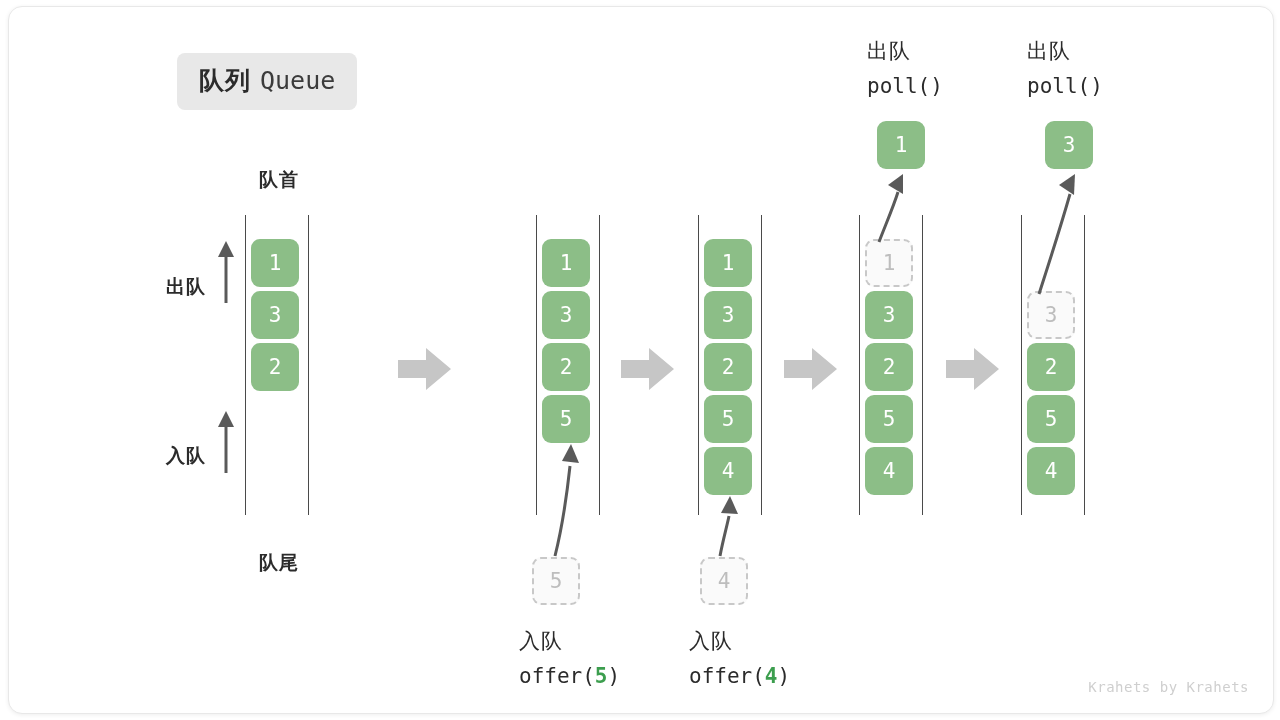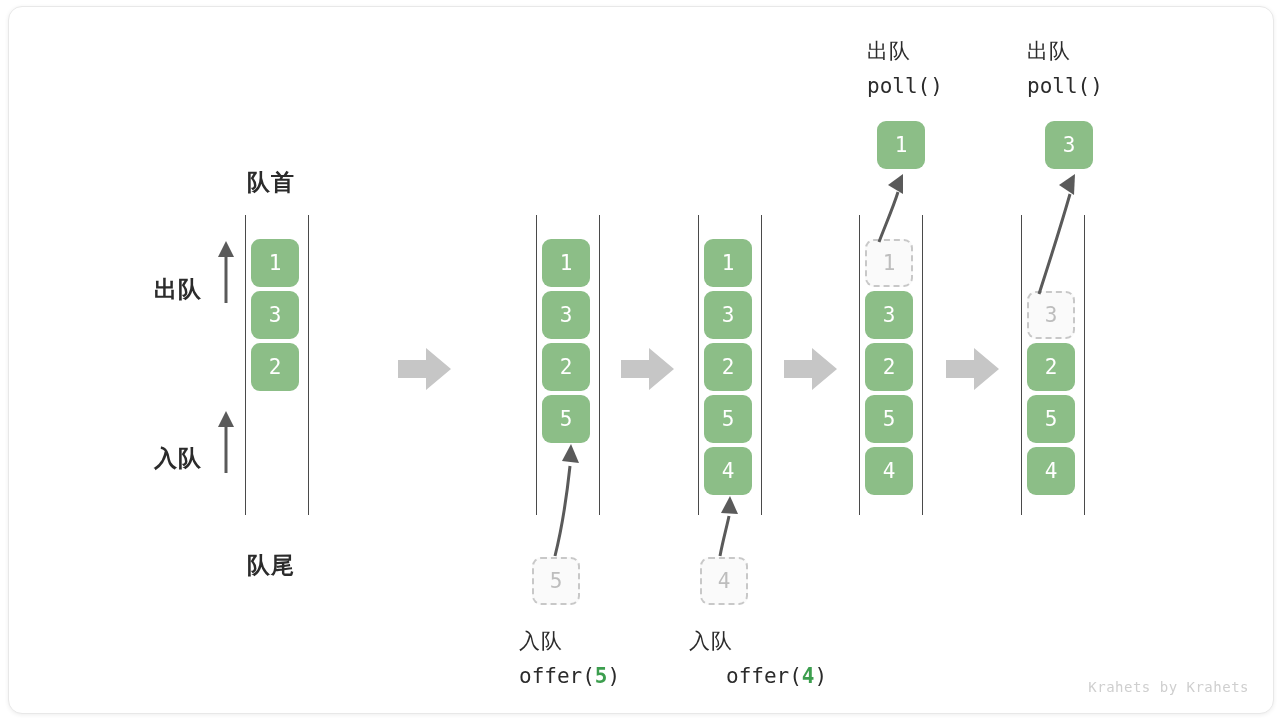--- a/index.html
+++ b/index.html
@@ -24,21 +24,21 @@
     font-size:25px;color:#2b2b2b;letter-spacing:1px;
   }
   #title-badge .mono{
     font-family:"DejaVu Sans Mono","Liberation Mono",monospace;
     font-size:25px;color:#3b3b3b;margin-left:9px;
   }
 
   
   .cjk-bold{
     font-family:Liberation Mono, monospace;font-weight:bold;
-    font-size:23px;color:#2b2b2b;white-space:nowrap;letter-spacing:1px;
+    font-size:19px;color:#2b2b2b;white-space:nowrap;letter-spacing:1px;margin-left:12px;
   }
   .cjk-reg{
     font-family:"DejaVu Sans",sans-serif;
     font-size:21px;color:#2b2b2b;white-space:nowrap;letter-spacing:1px;
   }
   .mono-reg{
     font-family:"DejaVu Sans Mono","Liberation Mono",monospace;
     font-size:21px;color:#2b2b2b;white-space:nowrap;
   }
   .mono-reg .hl{color:#3c9e4e;font-weight:bold;}
@@ -87,20 +87,23 @@
     font-size:14px;color:#cfcfcf;letter-spacing:.5px;
   }
 
   svg{overflow:visible;}
 </style>
 </head>
 <body>
 
 <div id="card">
 
+  <div id="title-badge">
+    <span class="cjk">队列</span><span class="mono">Queue</span>
+  </div>
 
   <div class="abs cjk-bold" style="left:238px;top:160px;">队首</div>
   <div class="abs cjk-bold" style="left:238px;top:543px;">队尾</div>
 
   <div class="abs cjk-bold" style="left:145px;top:267px;">出队</div>
   <div class="abs cjk-bold" style="left:145px;top:436px;">入队</div>
 
   <svg class="abs" style="left:206px;top:234px;" width="22" height="62">
     <line x1="11" y1="62" x2="11" y2="12" stroke="#5a5a5a" stroke-width="3"></line>
     <polygon points="11,0 19,16 3,16" fill="#5a5a5a"></polygon>
@@ -149,21 +152,21 @@
       <div class="slot filled" style="top: 76px;">3</div>
       <div class="slot filled" style="top: 128px;">2</div>
       <div class="slot filled" style="top: 180px;">5</div>
       <div class="slot filled" style="top: 232px;">4</div>
     </div>
   <svg class="abs" style="left:705px;top:489px;" width="34" height="60">
     <path d="M6,60 C9,44 13,30 15,20" stroke="#5a5a5a" stroke-width="3" fill="none"></path>
     <polygon points="16,0 24,18 7,17" fill="#5a5a5a"></polygon>
   </svg>
   <div class="abs cjk-reg" style="left:680px;top:620px;">入队</div>
-  <div class="abs mono-reg" style="left:717px;top:657px;"><span>offer(</span><span class="hl">4</span><span>)</span></div>
+  <div class="abs mono-reg" style="left:680px;top:657px;"><span>offer(</span><span class="hl">4</span><span>)</span></div>
 
   <svg class="abs" style="left:775px;top:341px;" width="53" height="42">
     <polygon points="0,12 28,12 28,0 53,21 28,42 28,30 0,30" fill="#c6c6c6"></polygon>
   </svg>
 
   <div class="col" id="col3" style="left:850px;">
     <div class="rail left"></div>
     <div class="rail right"></div>
   <div class="slot ghost" style="top: 24px;">1</div>
       <div class="slot filled" style="top: 76px;">3</div>

